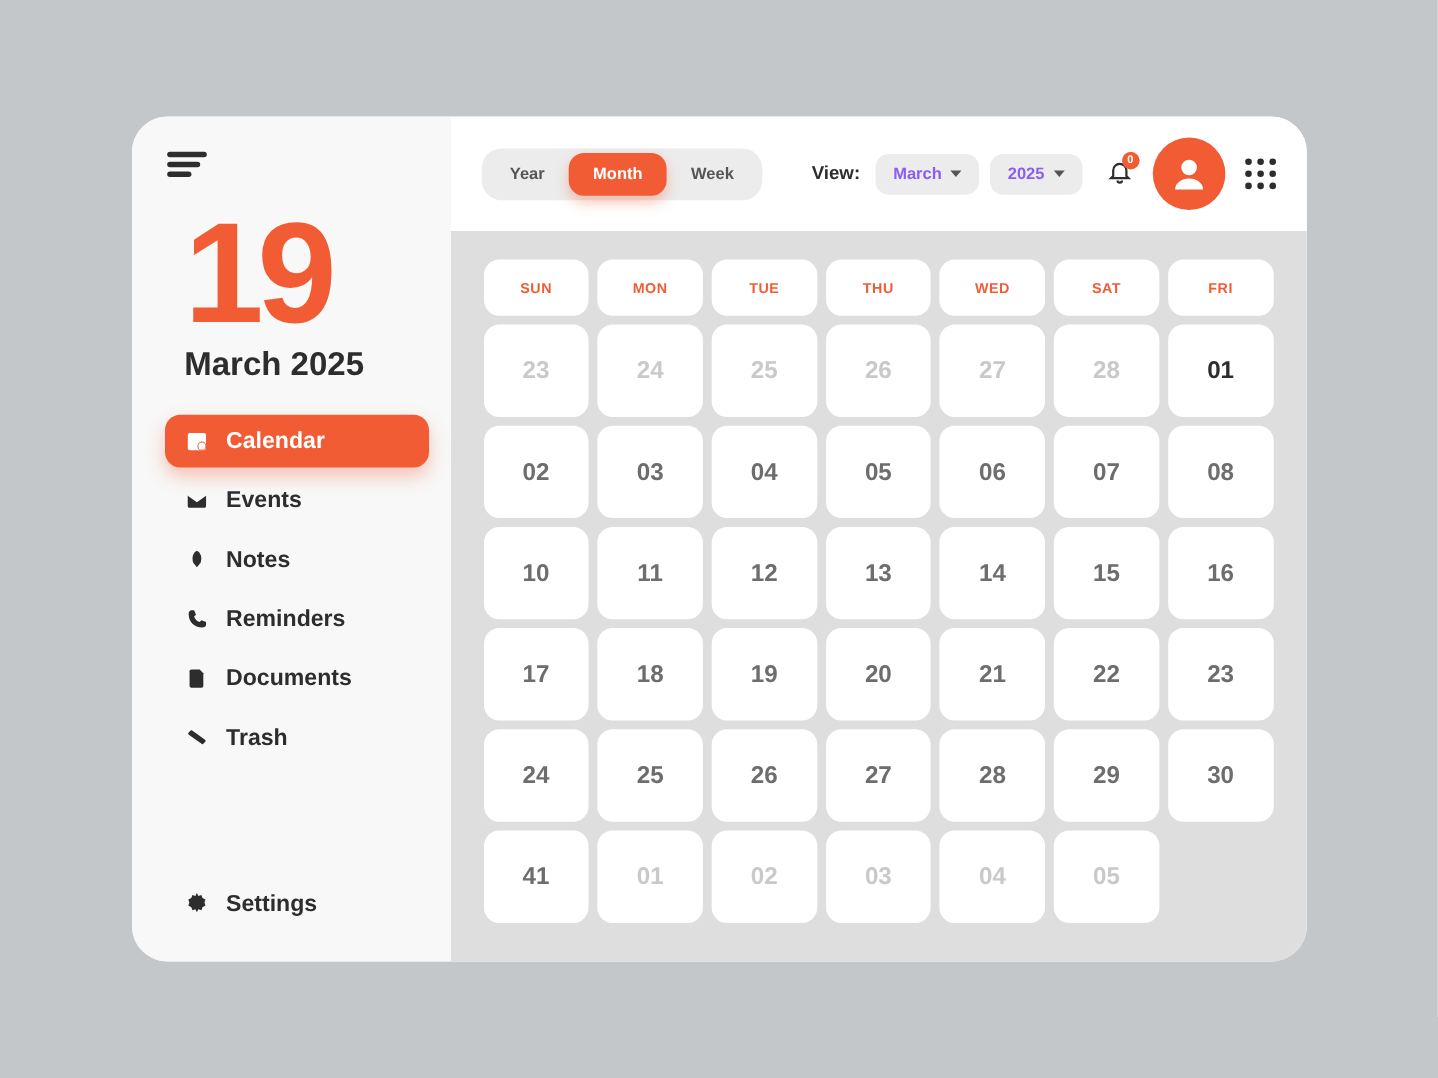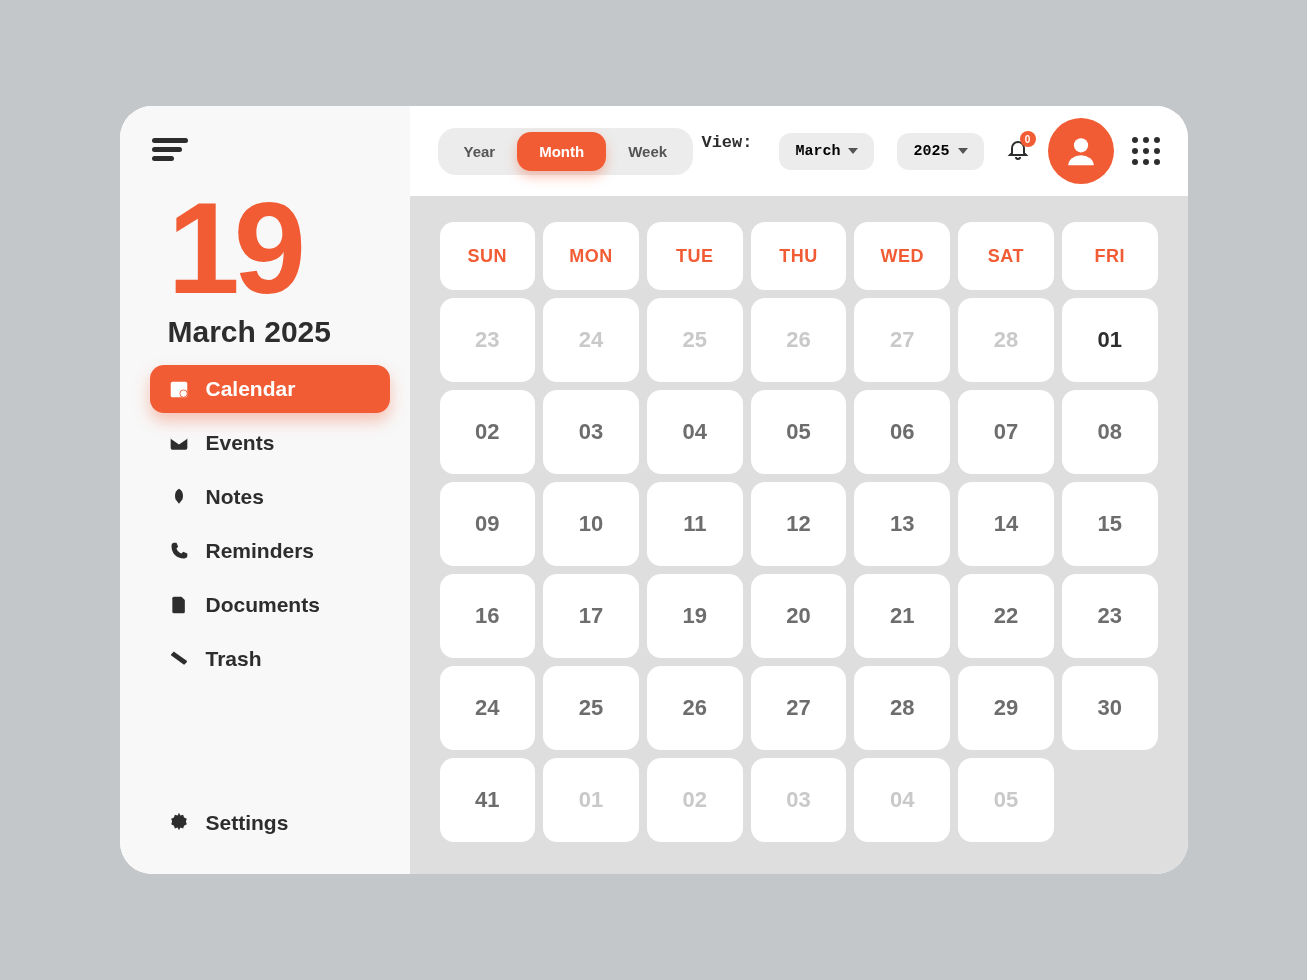--- a/index.html
+++ b/index.html
@@ -46,21 +46,21 @@
     margin-left: 18px;
   }
   .month-year {
     font-size: 30px;
     font-weight: 700;
     color: #2d2d2d;
     margin-left: 18px;
     margin-top: 2px;
   }
   .nav {
-    margin-top: 16px;
+    margin-top: 28px;
     display:flex;
     flex-direction:column;
     gap: 6px;
     flex: 1;
   }
   .nav-item {
     display:flex;
     align-items:center;
     gap: 16px;
     padding: 12px 18px;
@@ -117,31 +117,31 @@
     cursor:pointer;
   }
   .seg button.active{
     background:#f25c34;
     color:#fff;
     box-shadow: 0 6px 12px rgba(242,92,52,0.35);
   }
   .view-group{
     margin-left:auto;
     display:flex;
-    gap:23px;
-    font-family:Liberation Mono, monospace;
+    align-items:center;
+    gap:10px;
   }
   .view-label{ font-size:17px; font-weight:700; color:#2d2d2d; margin-right:4px;}
   .dropdown{
     background:#ececec;
     border-radius:12px;
     padding: 10px 16px;
     font-size:15px;
     font-weight:600;
-    color:#000000;
+    color:#8b5cf6;
     display:flex;
     align-items:center;
     gap:8px;
     cursor:pointer;
   }
   .caret{
     width:0;height:0;border-left:5px solid transparent;border-right:5px solid transparent;border-top:6px solid #555;
   }
   .right-icons{
     display:flex; align-items:center; gap:18px; margin-left:22px;
@@ -171,23 +171,23 @@
     padding: 26px 30px 32px 30px;
   }
   .cal{
     display:grid;
     grid-template-columns: repeat(7, 1fr);
     gap: 8px;
   }
   .daylabel{
     background:#fff;
     border-radius:14px;
-    height:68px;
+    height:51px;
     display:flex;align-items:center;justify-content:center;
-    font-size:18px;font-weight:800;color:#f25c34;
+    font-size:13px;font-weight:800;color:#f25c34;
     letter-spacing:0.5px;
   }
   .cell{
     background:#fff;
     border-radius:14px;
     height:84px;
     display:flex;align-items:center;justify-content:center;
     font-size:22px;font-weight:800;color:#6d6d6d;
     cursor:pointer;
   }
@@ -337,29 +337,29 @@
           <div class="cell out">27</div>
           <div class="cell out">28</div>
           <div class="cell first">01</div>
           <div class="cell">02</div>
           <div class="cell">03</div>
           <div class="cell">04</div>
           <div class="cell">05</div>
           <div class="cell">06</div>
           <div class="cell">07</div>
           <div class="cell">08</div>
-          <div class="cell">09</div>
           <div class="cell">10</div>
           <div class="cell">11</div>
           <div class="cell">12</div>
           <div class="cell">13</div>
           <div class="cell">14</div>
           <div class="cell">15</div>
           <div class="cell">16</div>
           <div class="cell">17</div>
+          <div class="cell">18</div>
           <div class="cell">19</div>
           <div class="cell">20</div>
           <div class="cell">21</div>
           <div class="cell">22</div>
           <div class="cell">23</div>
           <div class="cell">24</div>
           <div class="cell">25</div>
           <div class="cell">26</div>
           <div class="cell">27</div>
           <div class="cell">28</div>

